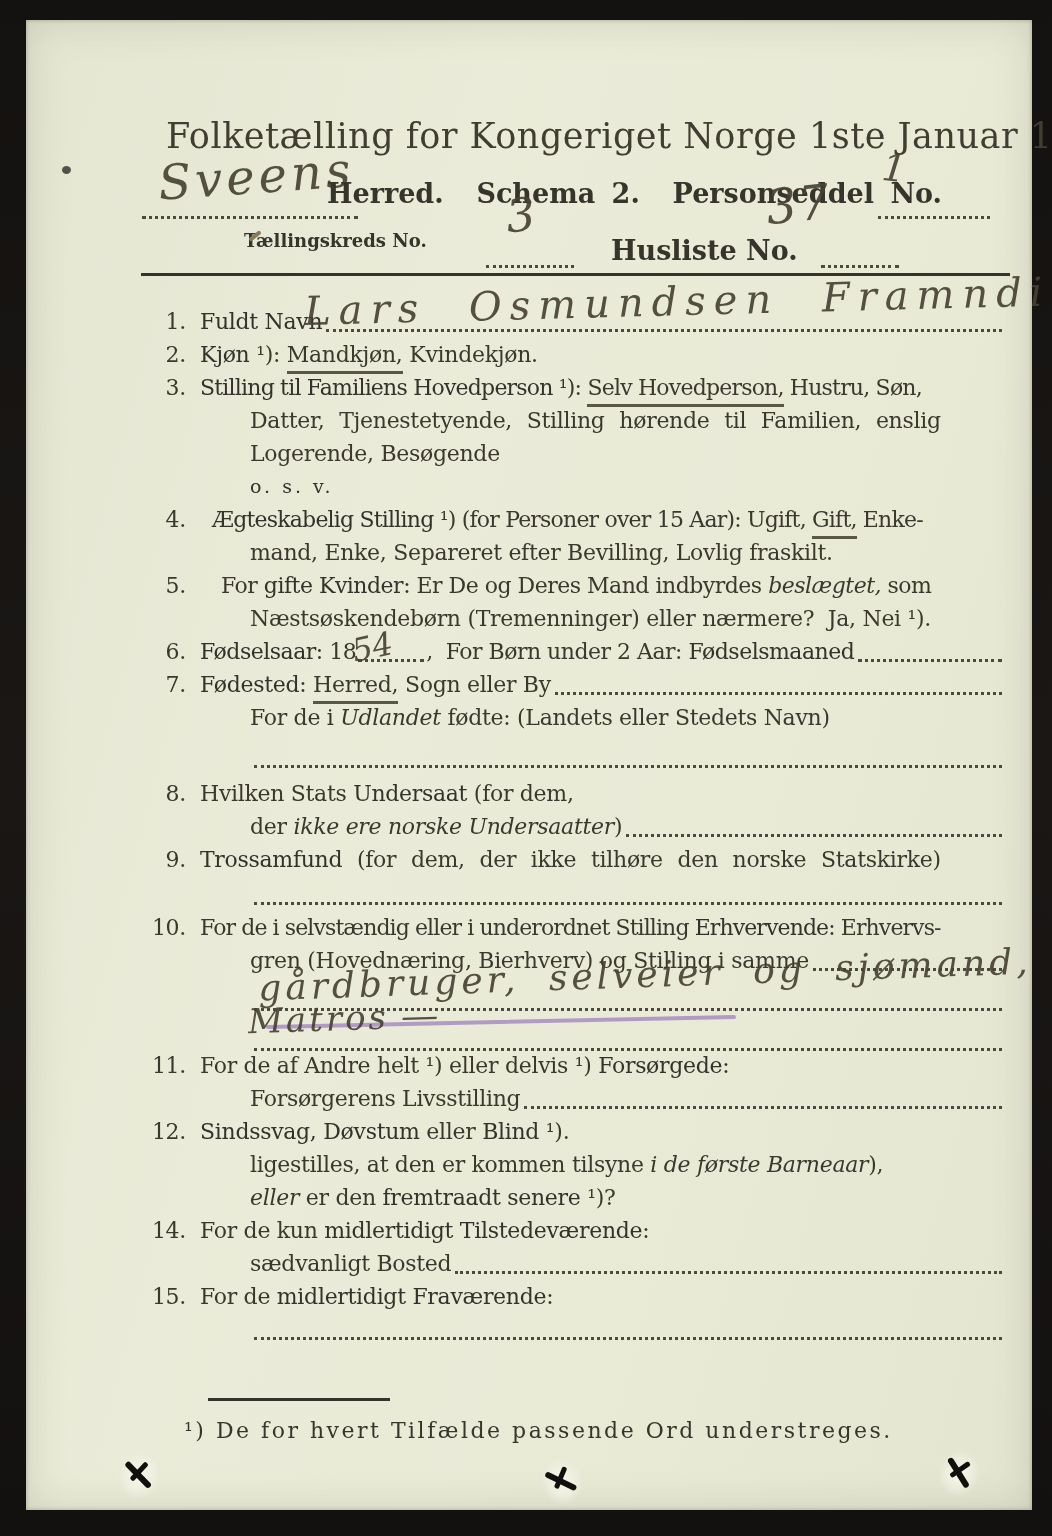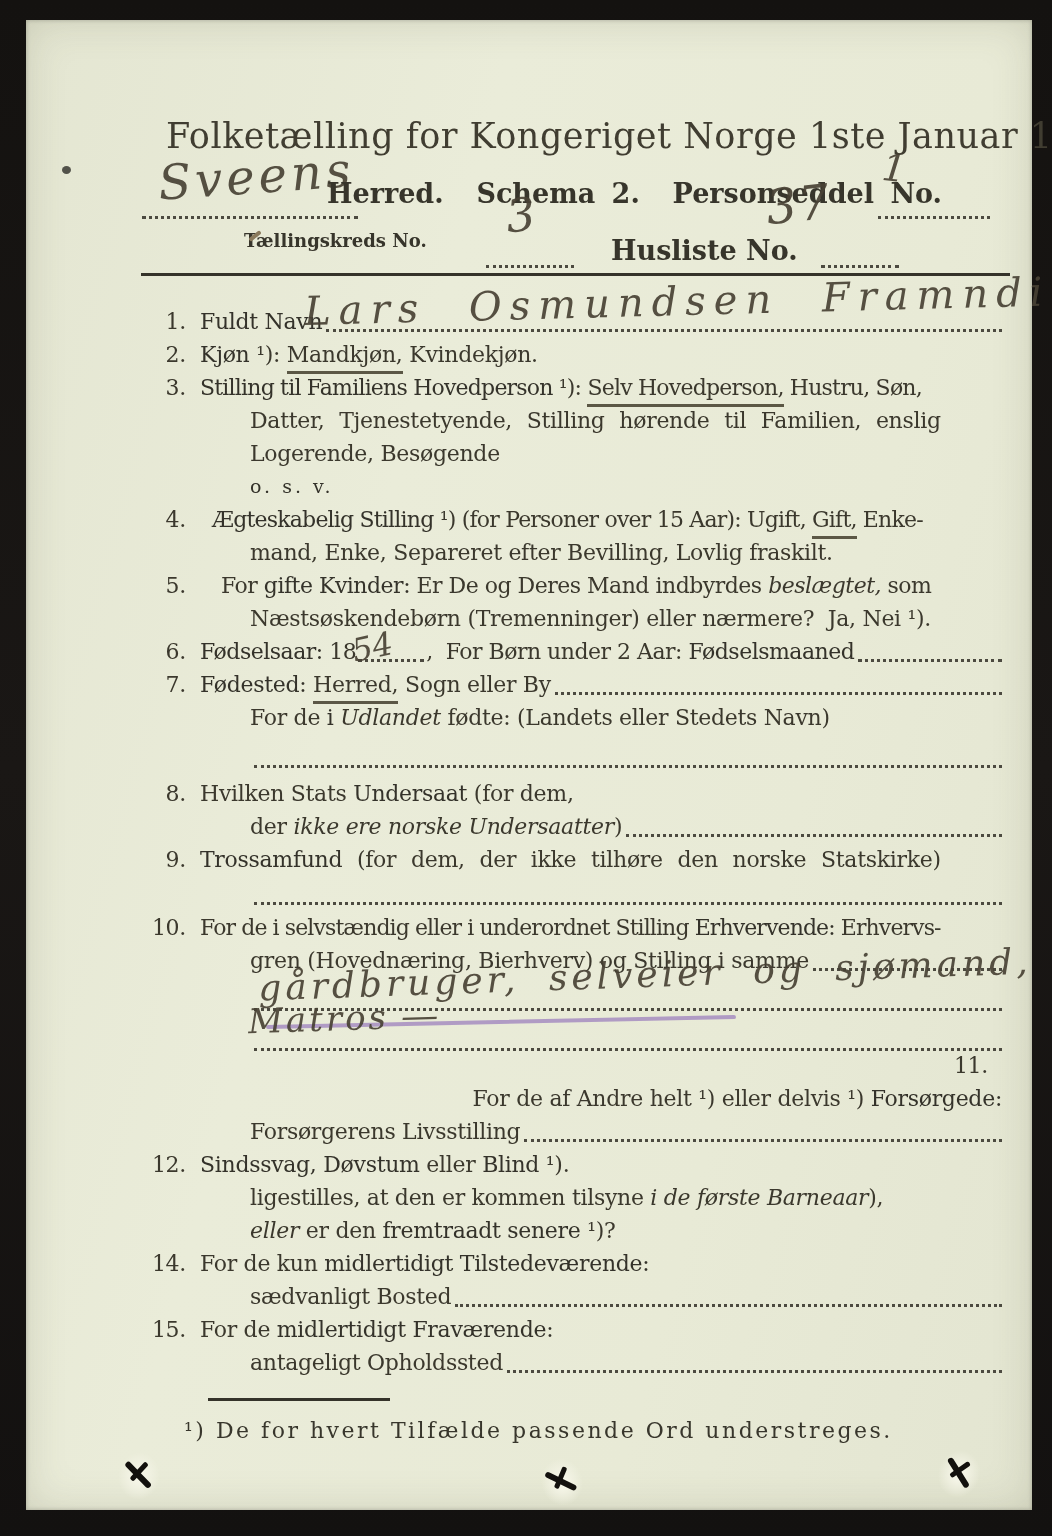--- a/index.html
+++ b/index.html
@@ -230,21 +230,21 @@
         <div class="cont ind">
           <span class="dfill"></span>
         </div>
       </div>
       <div class="row" style="margin-top: 7px;">
         <div class="num"></div>
         <div class="cont ind">
           <span class="dfill"></span>
         </div>
       </div>
-      <div class="row" style="margin-top: -8px; flex-direction: column;">
+      <div class="row" style="margin-top: -8px;">
         <div class="num">11.</div>
         <div class="cont">
           <span class="txt">For de af Andre helt ¹) eller delvis ¹) </span>
           <span class="txt bold">Forsørgede:</span>
         </div>
       </div>
       <div class="row">
         <div class="num"></div>
         <div class="cont ind">
           <span class="txt">Forsørgerens Livsstilling</span>
@@ -294,21 +294,20 @@
       <div class="row">
         <div class="num">15.</div>
         <div class="cont">
           <span class="txt">For de </span>
           <span class="txt bold">midlertidigt Fraværende:</span>
         </div>
       </div>
       <div class="row">
         <div class="num"></div>
         <div class="cont ind">
-          <span class="txt">antageligt Opholdssted</span>
           <span class="dfill"></span>
         </div>
       </div>
     </div>
 
   <div class="hw" style="left:278px;top:258px;font-size:40px;transform:rotate(-1.5deg);letter-spacing:8px;word-spacing:22px;">Lars Osmundsen Framndi'</div>
   <div class="hw" style="left:326px;top:608px;font-size:32px;transform:rotate(-12deg);">54</div>
   <div class="hw" style="left:232px;top:934px;font-size:36px;transform:rotate(-2deg);letter-spacing:4px;word-spacing:14px;">gårdbruger, selveier og sjømand,</div>
   <div class="purpleline" style="left:240px;top:1000px;width:470px;height:4px;background:#a68dc1;opacity:.85;transform:rotate(-1.2deg);"></div>
   <div class="hw" style="left:222px;top:978px;font-size:34px;transform:rotate(-2deg);letter-spacing:3px;">Matros ―</div>

